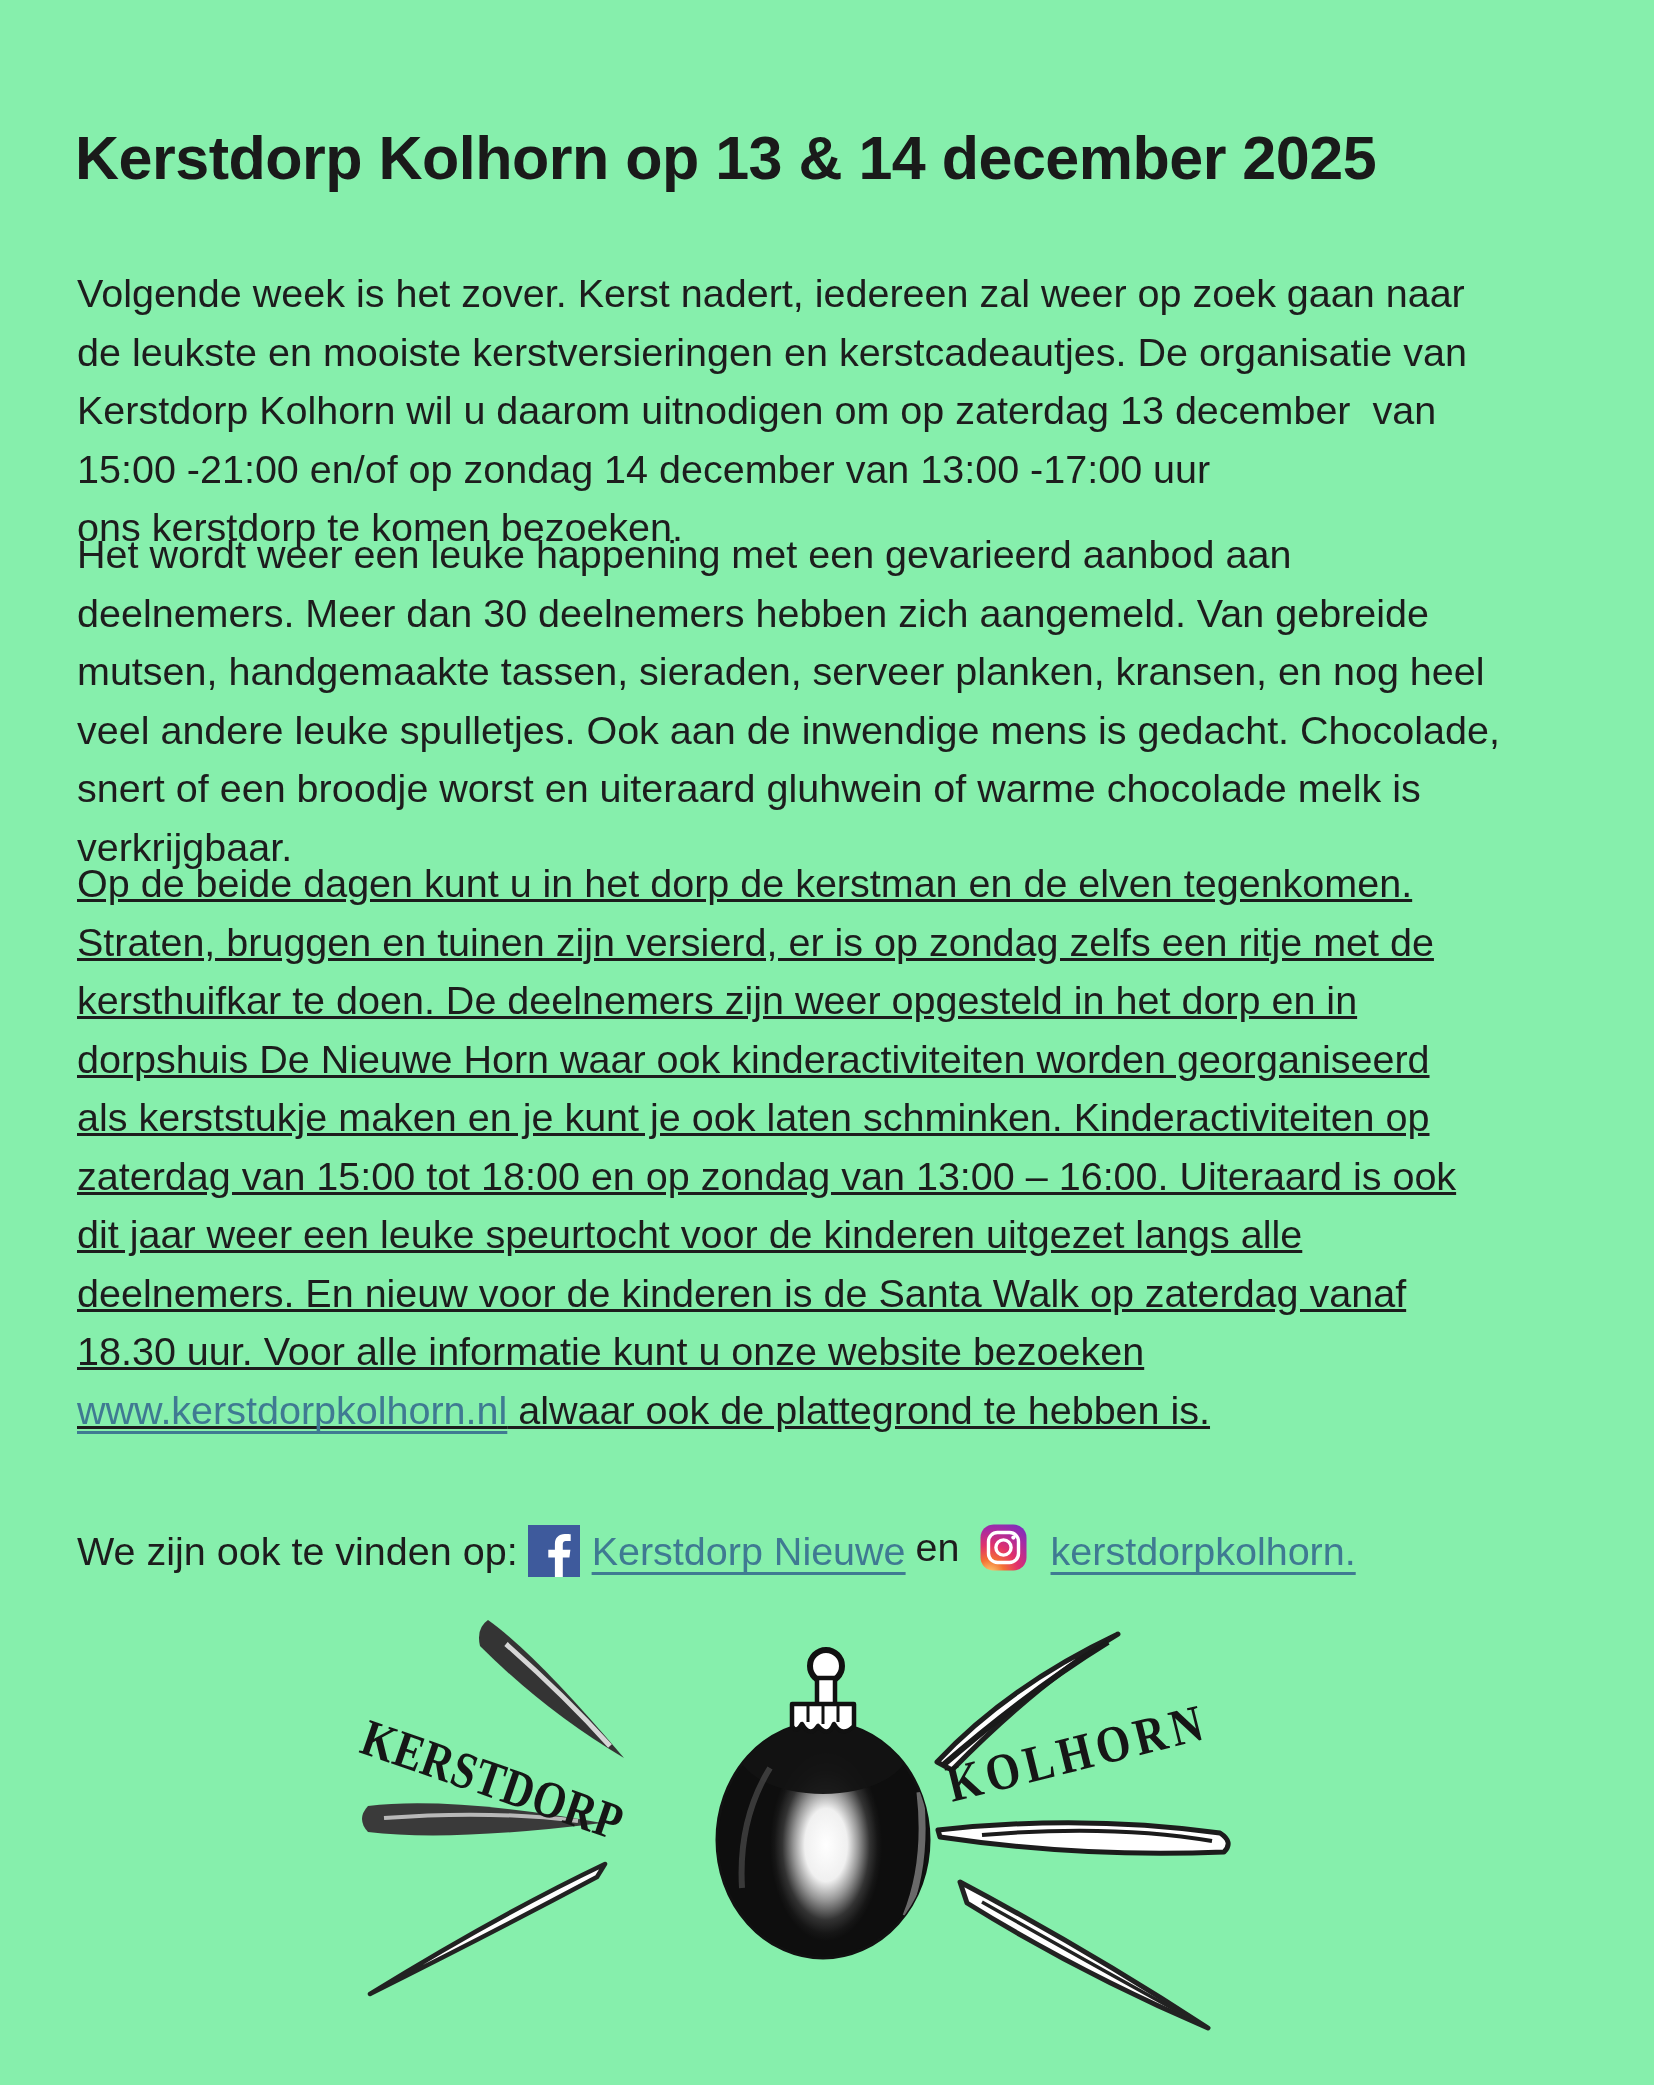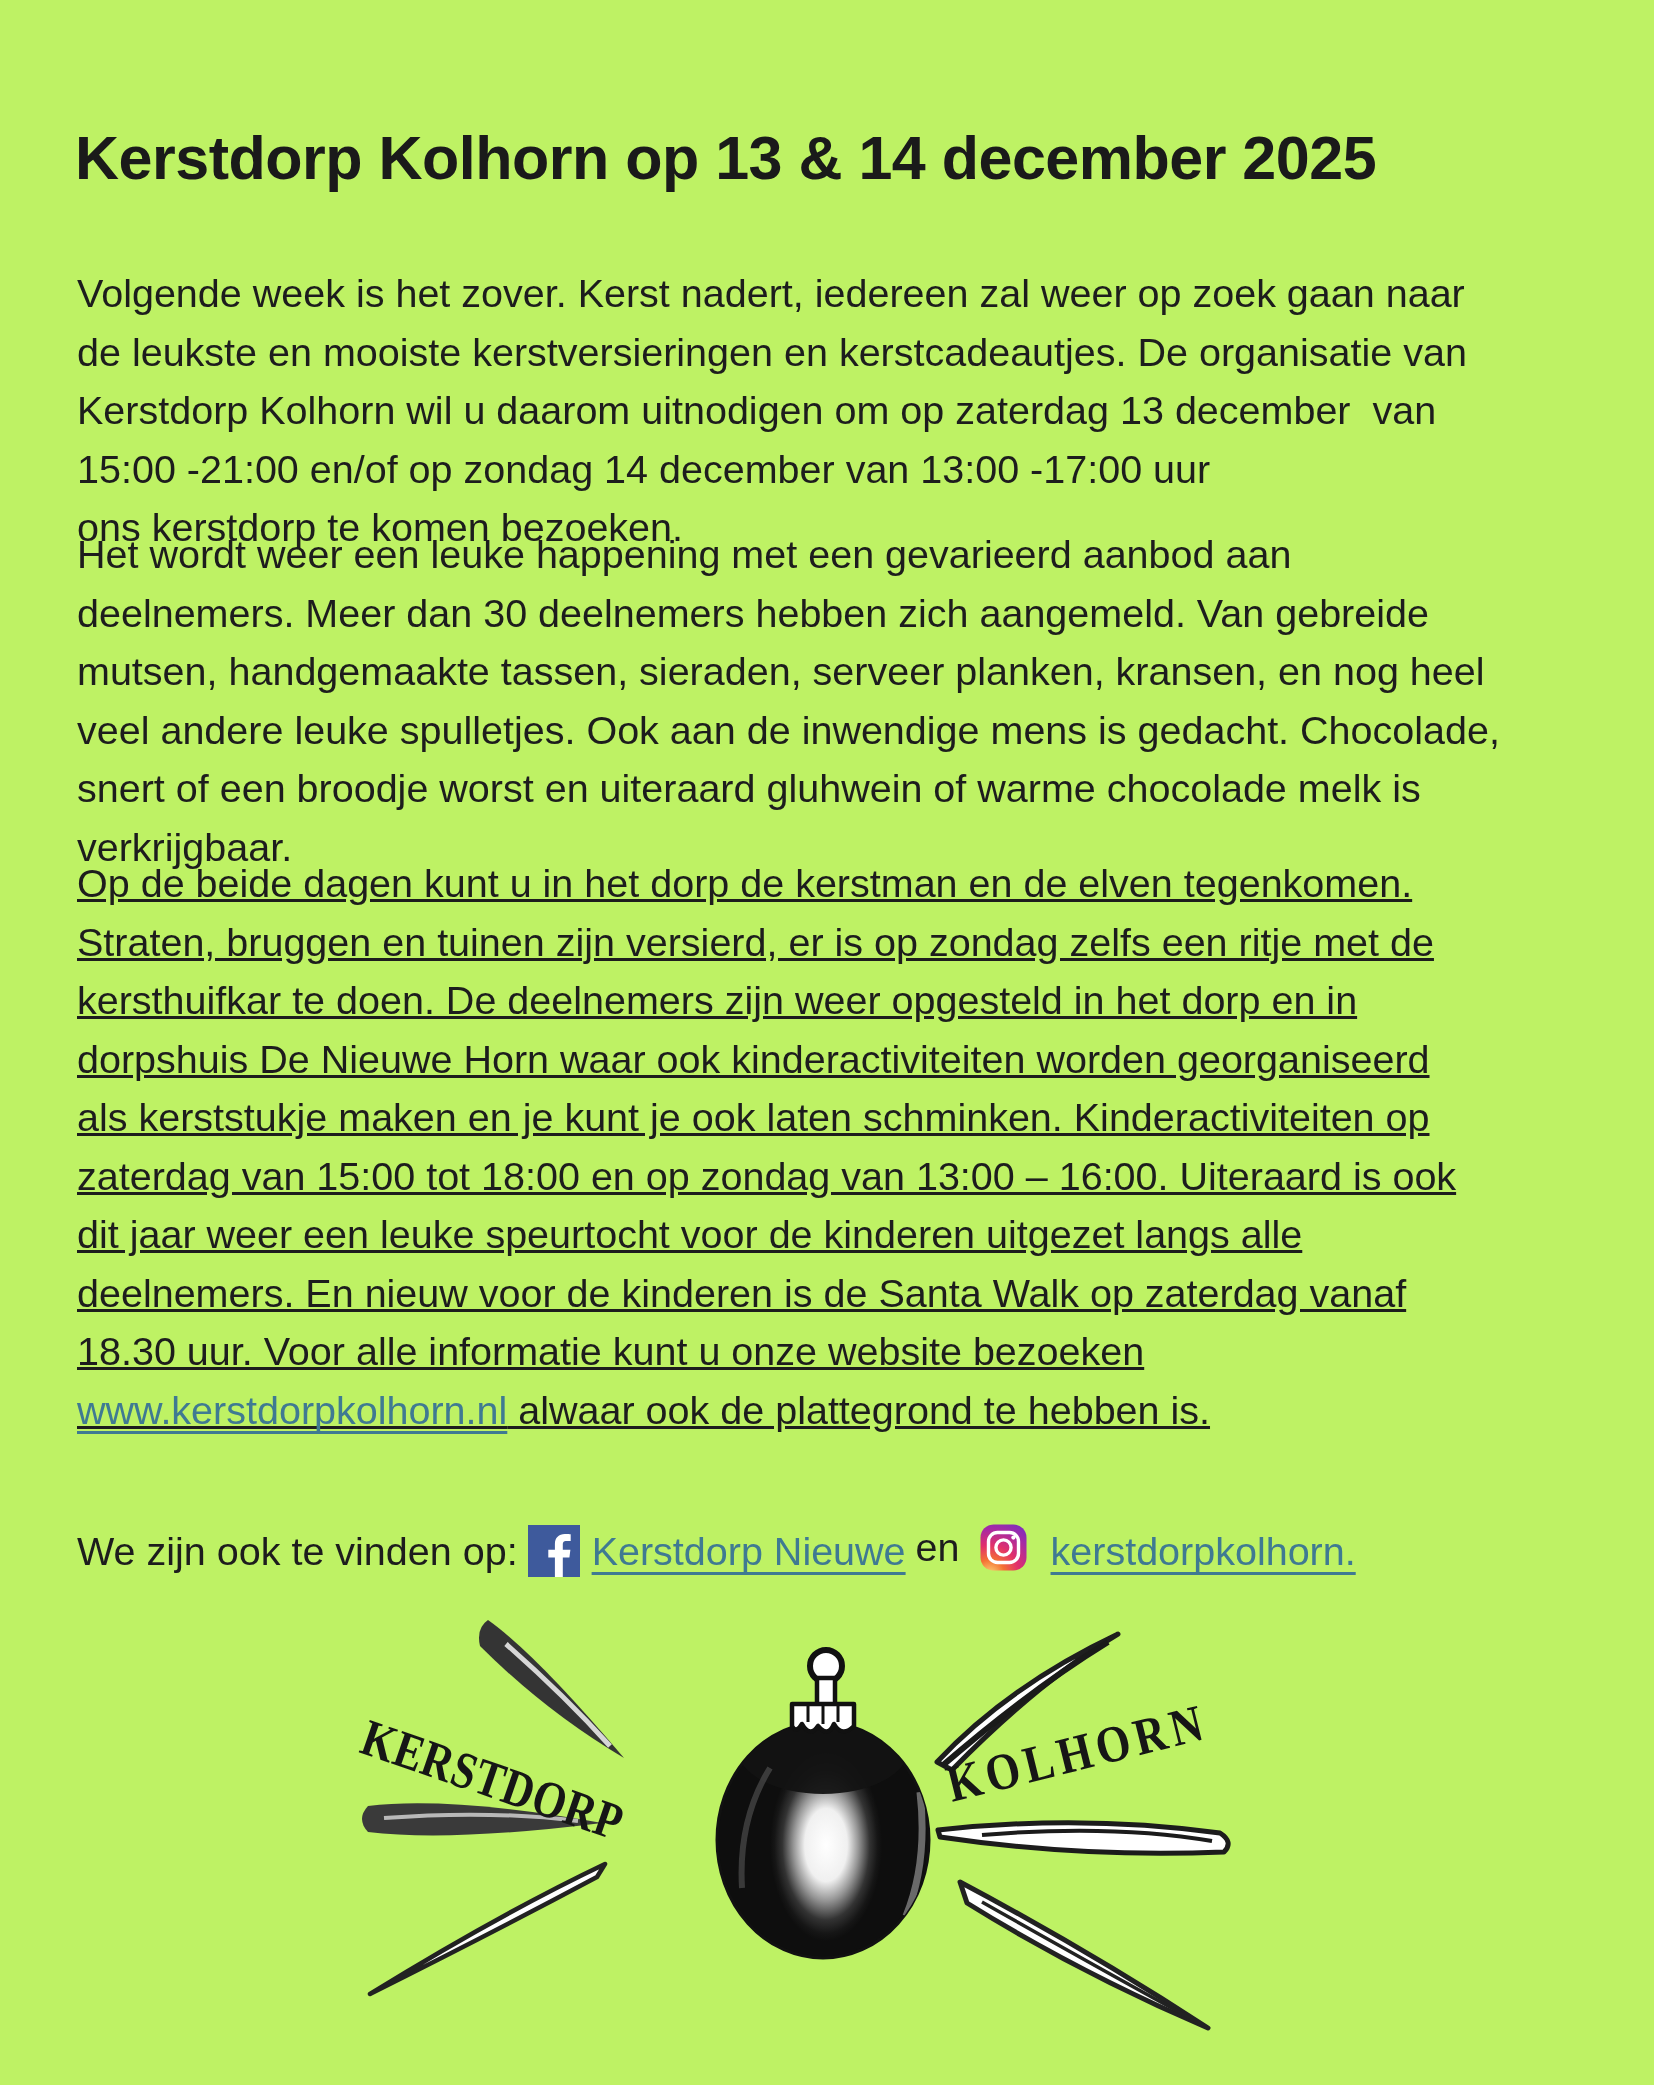--- a/index.html
+++ b/index.html
@@ -3,21 +3,21 @@
 <meta charset="utf-8">
 <style>
   html, body { margin: 0; padding: 0; }
   body {
     width: 1654px; height: 2085px;
     background: #ffffff;
     font-family: "Liberation Sans", sans-serif;
     color: #1d1d1d;
     overflow: hidden;
   }
-  #doc { position: relative; width: 1654px; height: 2085px; background: #bef264; }
+  #doc { position: relative; width: 1654px; height: 2085px; background: #86efac; }
 
   .title {
     position: absolute; left: 75px; top: 82px;
     font-size: 61px; line-height: 1.15; color: #1a1a1a;
     letter-spacing: -0.5px; white-space: nowrap;
   }
 
   .para {
     position: absolute; left: 77px; width: 1500px;
     font-size: 39.5px; line-height: 58.5px; color: #1d1d1d;

